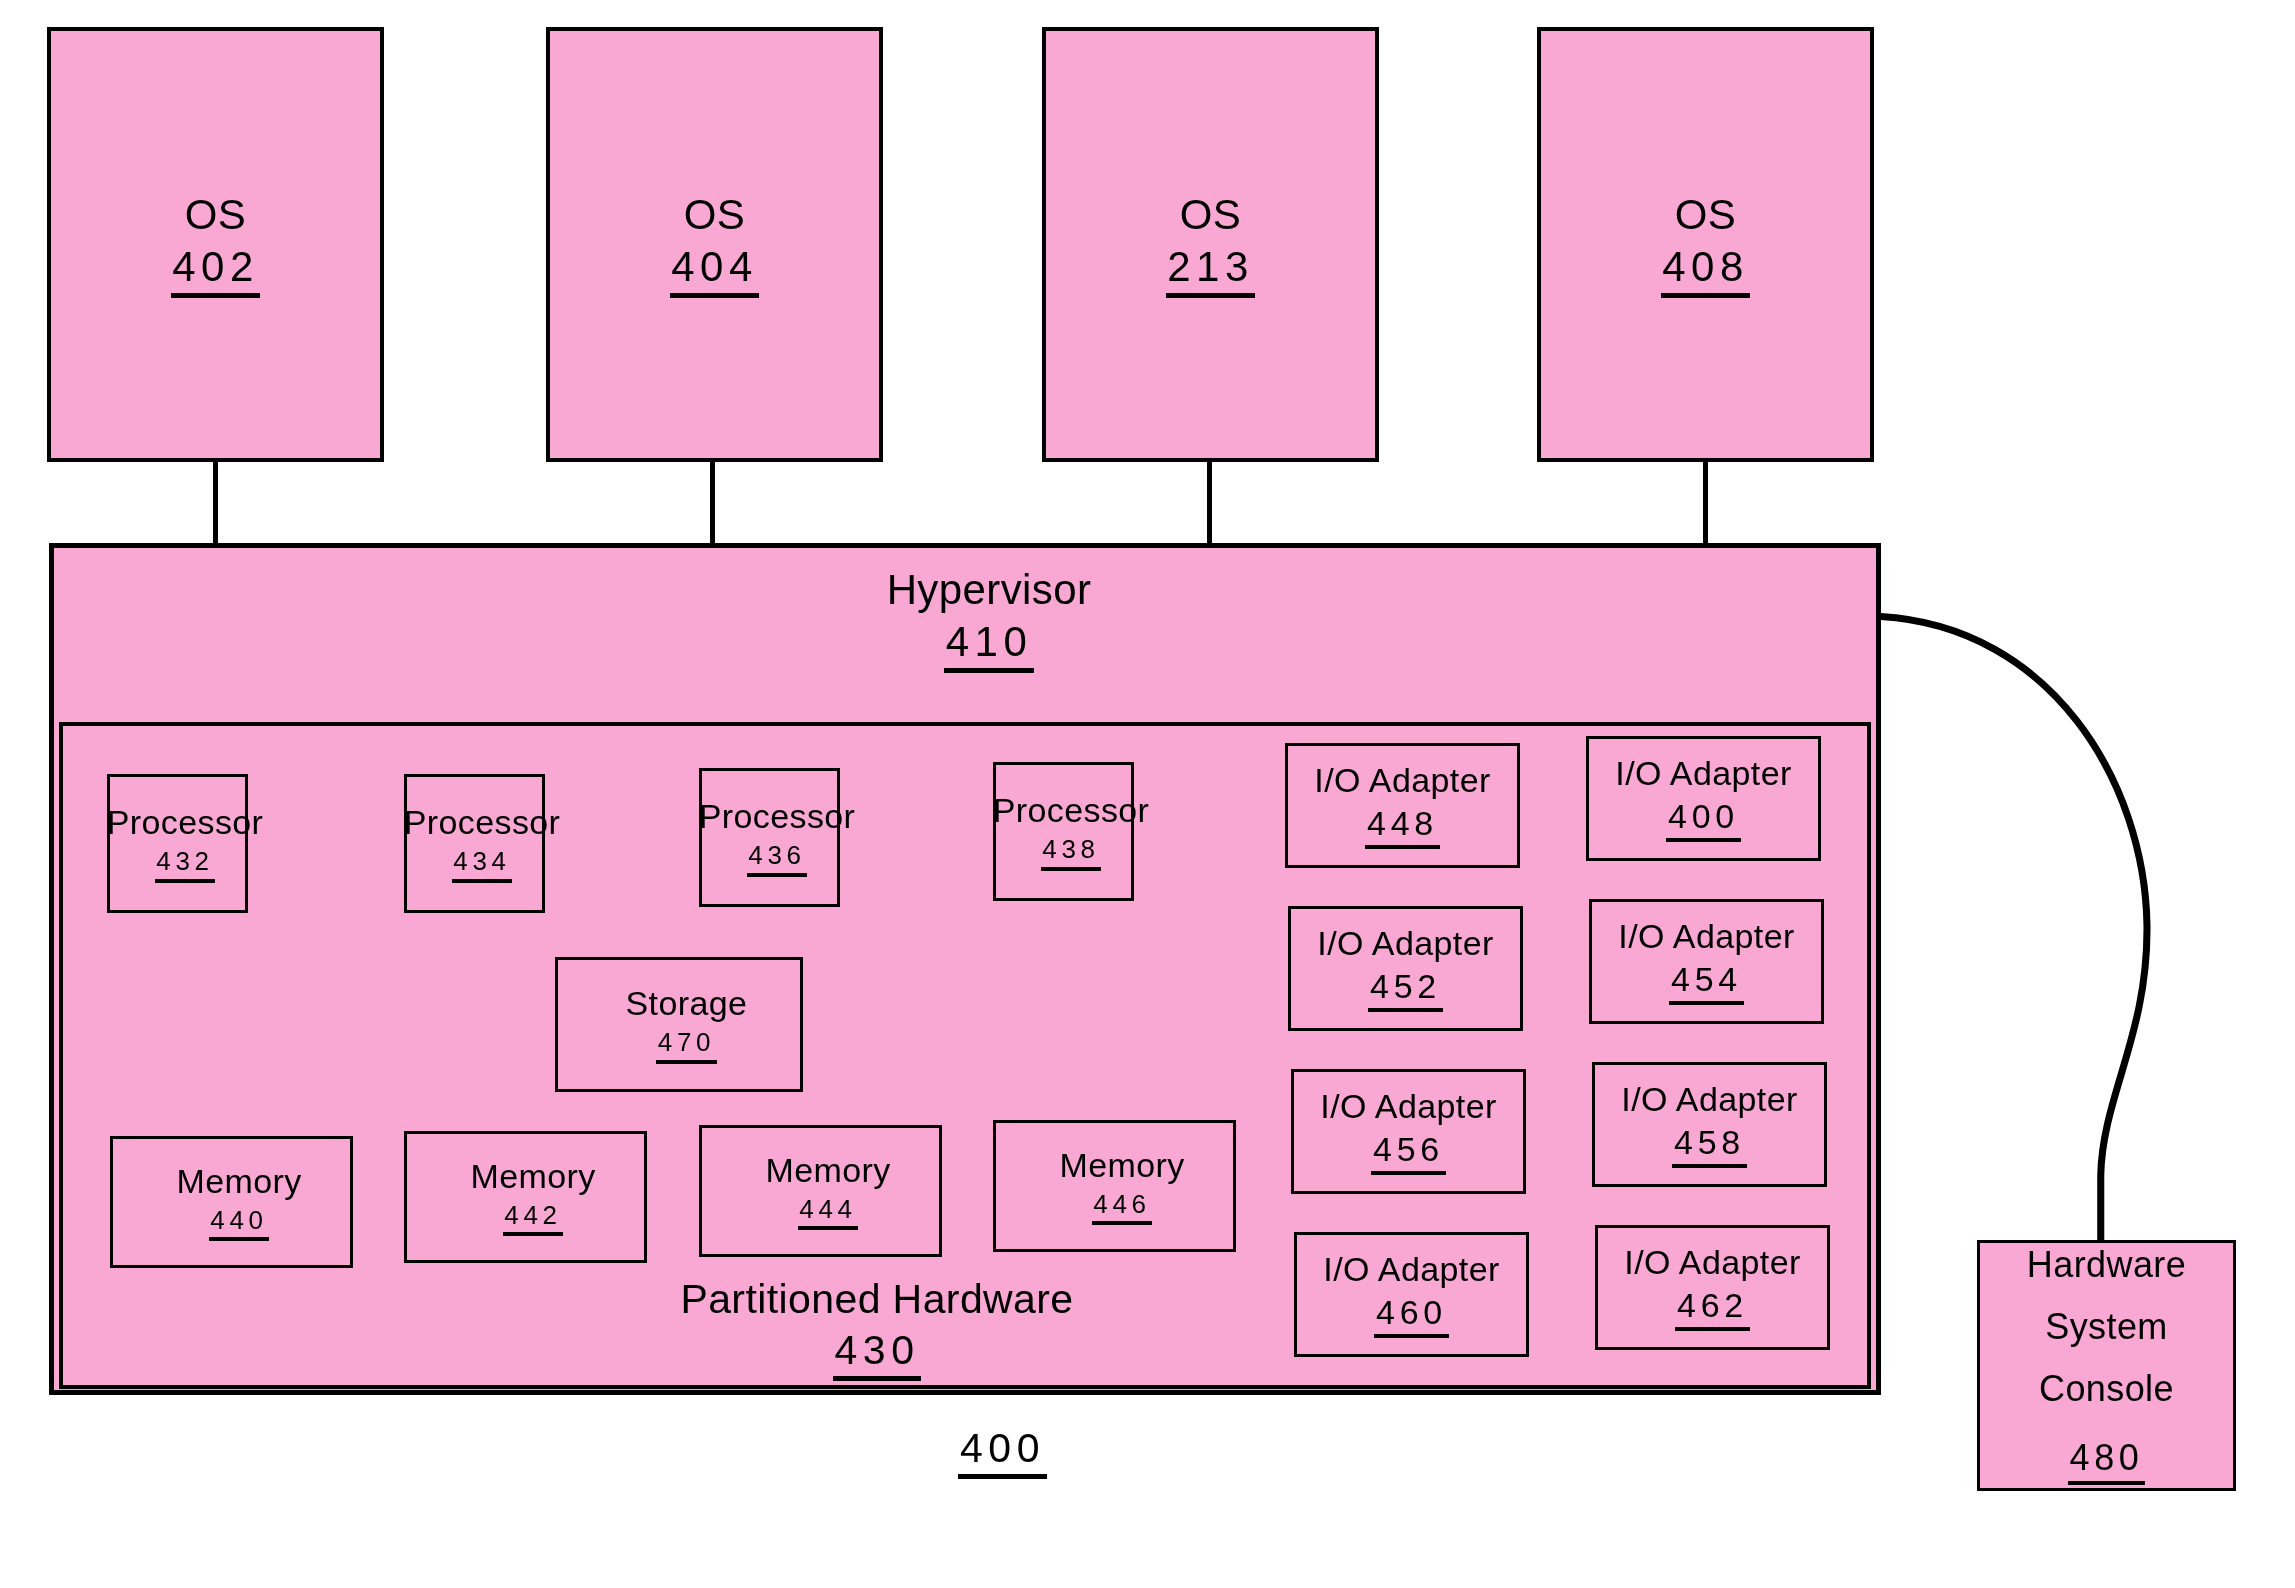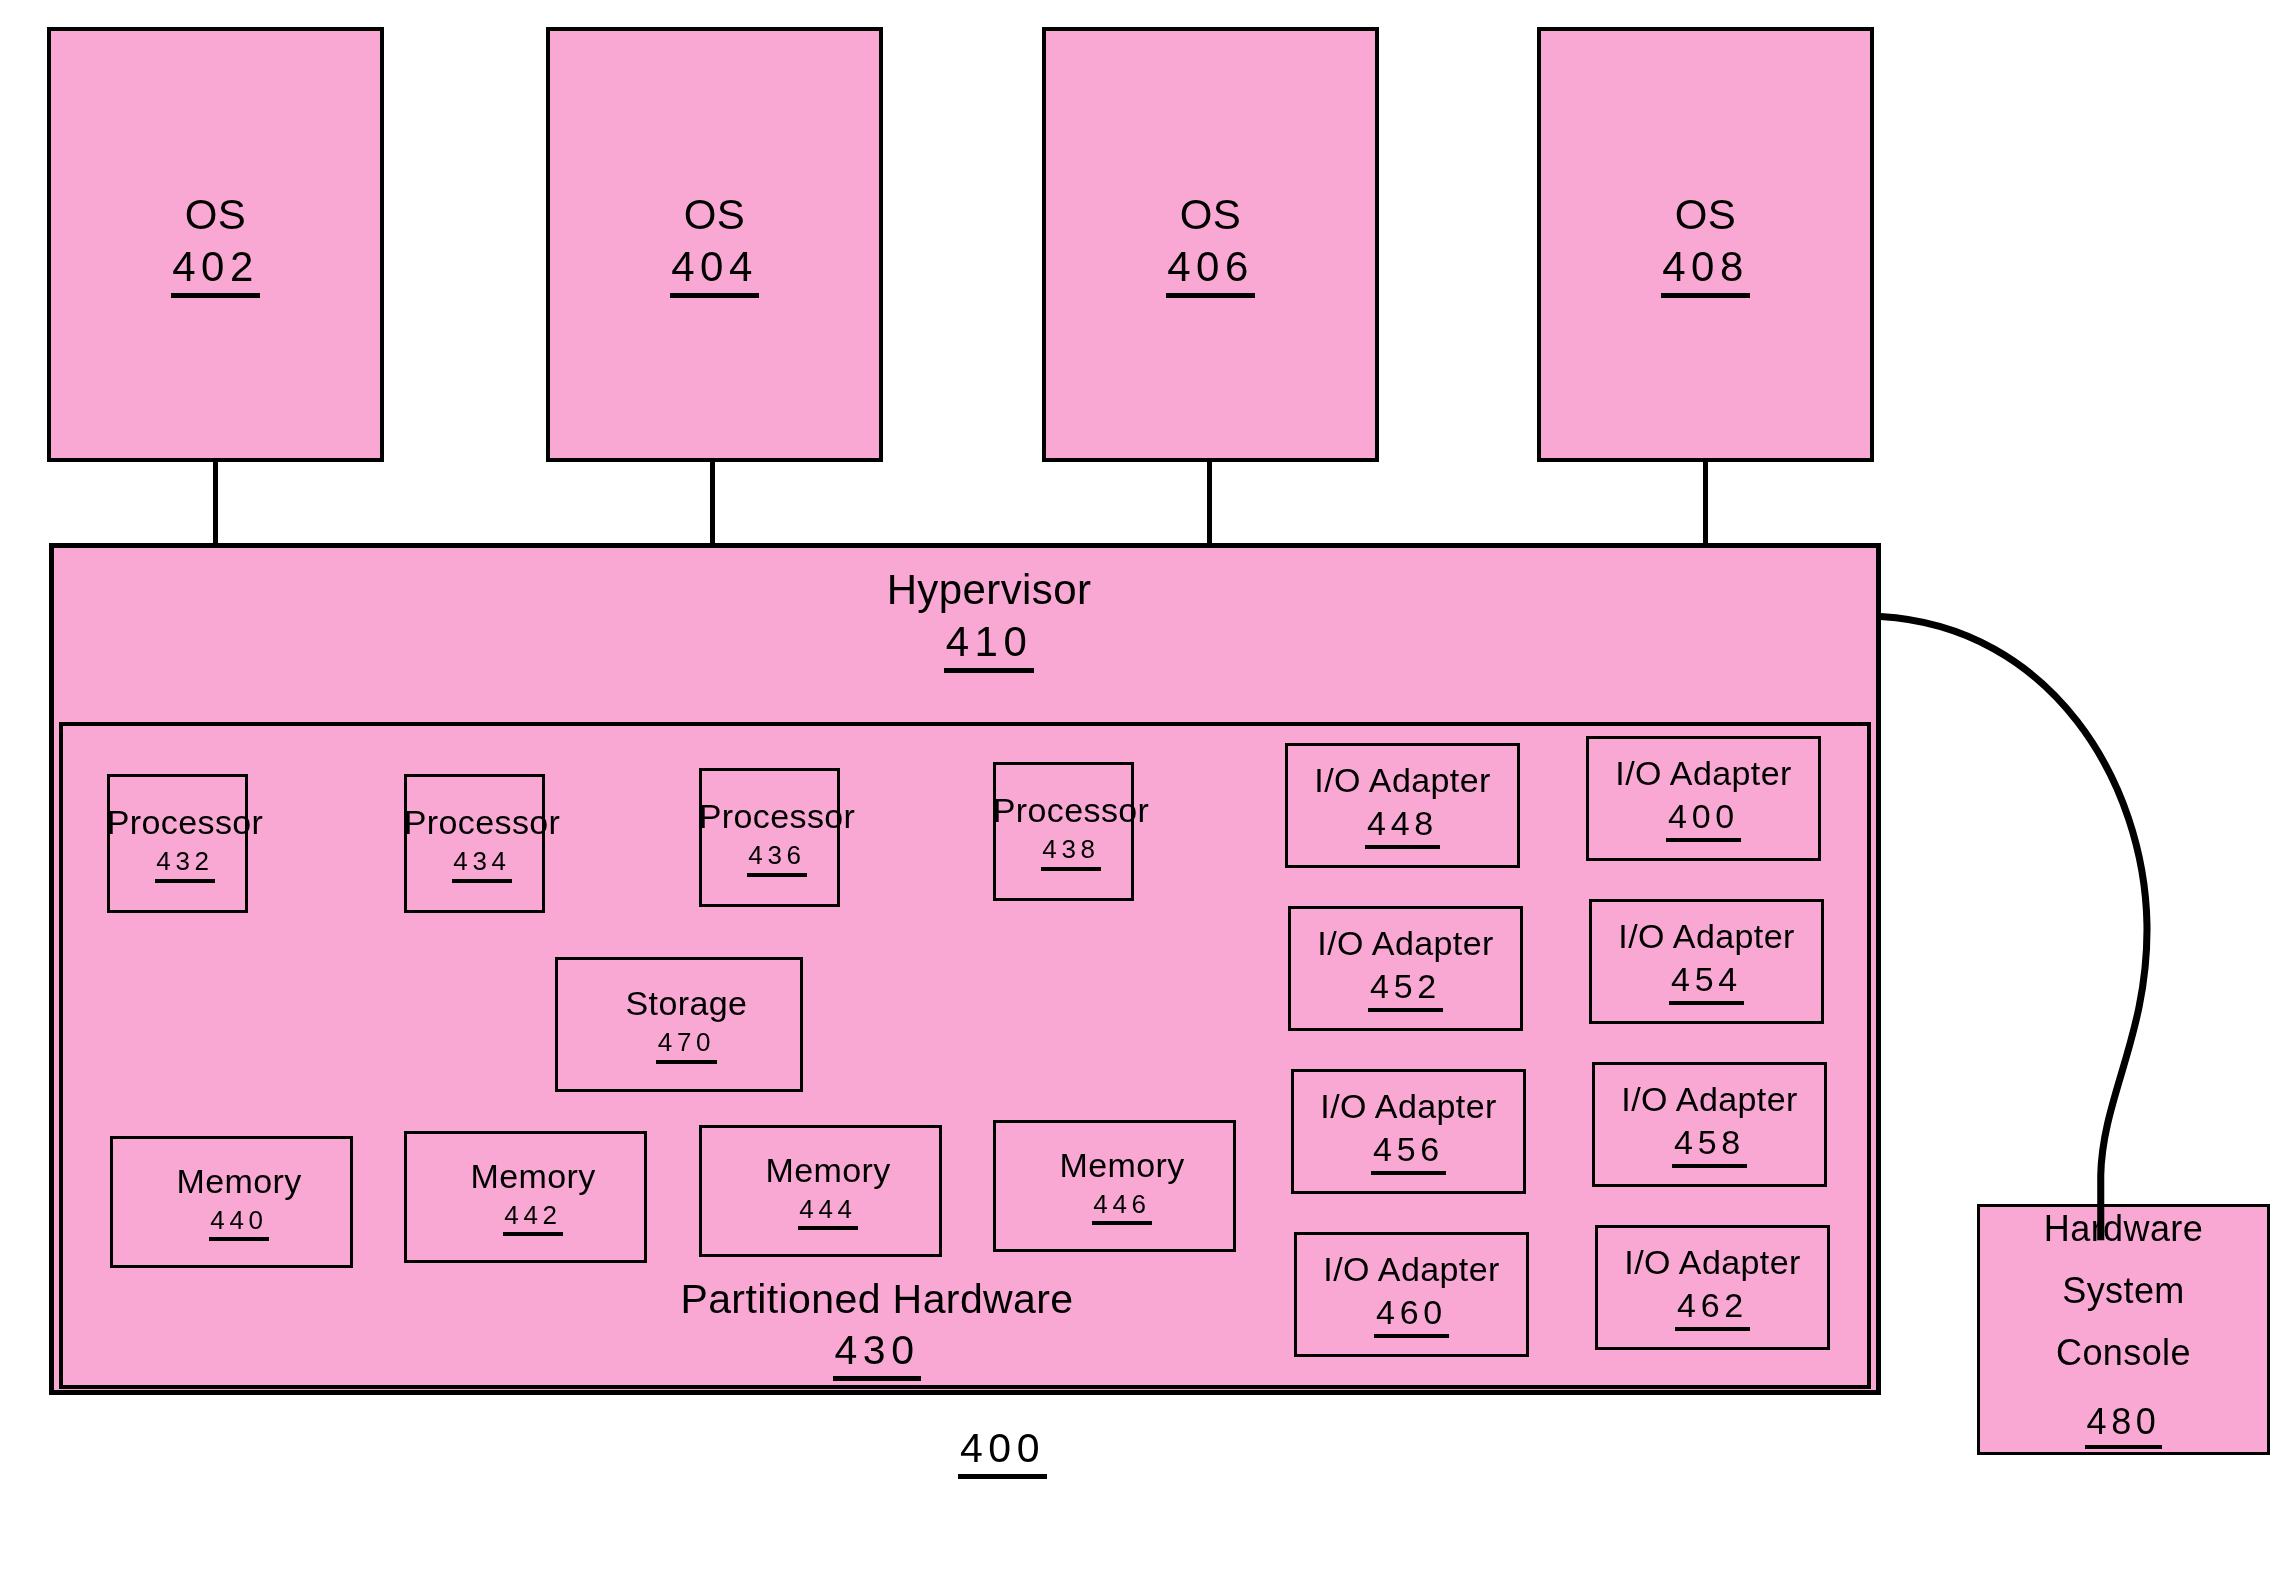--- a/index.html
+++ b/index.html
@@ -100,21 +100,21 @@
     <span class="num">402</span>
   </div>
 
   <div class="box os-box" style="left:546px; top:27.4px; width:337px; height:435px;">
     <span class="lbl">OS</span>
     <span class="num">404</span>
   </div>
 
   <div class="box os-box" style="left:1042px; top:27.4px; width:337px; height:435px;">
     <span class="lbl">OS</span>
-    <span class="num">406</span>
+    <span class="num">213</span>
   </div>
 
   <div class="box os-box" style="left:1537px; top:27.4px; width:337px; height:435px;">
     <span class="lbl">OS</span>
     <span class="num">408</span>
   </div>
 
   <div class="vline" style="left:213px; top:461px; height:86px;"></div>
   <div class="vline" style="left:710px; top:461px; height:86px;"></div>
   <div class="vline" style="left:1207px; top:461px; height:86px;"></div>
@@ -204,21 +204,21 @@
 
   <div class="caption cap-lg" style="left:548px; top:1277px; width:658px;">
     <span class="lbl">Partitioned Hardware</span>
     <span class="num">430</span>
   </div>
 
   <div class="caption cap-lg" style="left:642px; top:1420px; width:721px;">
     <span class="num">400</span>
   </div>
 
-  <div class="box thin cap-md" style="left:1977px; top:1204px; width:293px; height:251px;gap:23px;">
+  <div class="box thin cap-md" style="left:1977px; top:1240px; width:259px; height:251px;gap:23px;">
     <span class="lbl">Hardware</span>
     <span class="lbl">System</span>
     <span class="lbl">Console</span>
     <span class="num tight">480</span>
   </div>
 
   <svg class="curve" viewBox="0 0 2930 2027" preserveAspectRatio="none" aria-hidden="true">
     <path d="M 2401 787
              C 2620 800 2738 1000 2741 1180
              C 2743 1320 2684 1400 2682 1500

